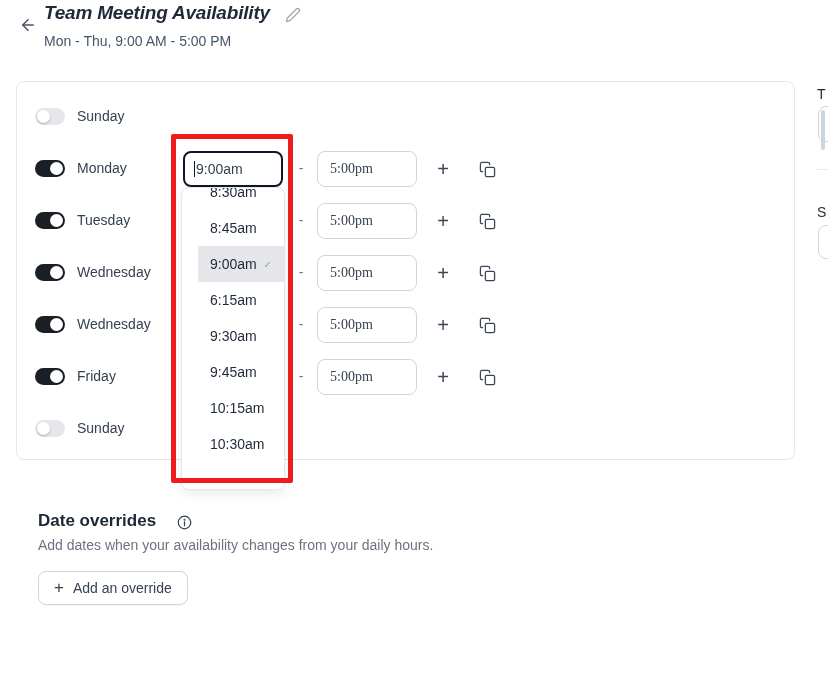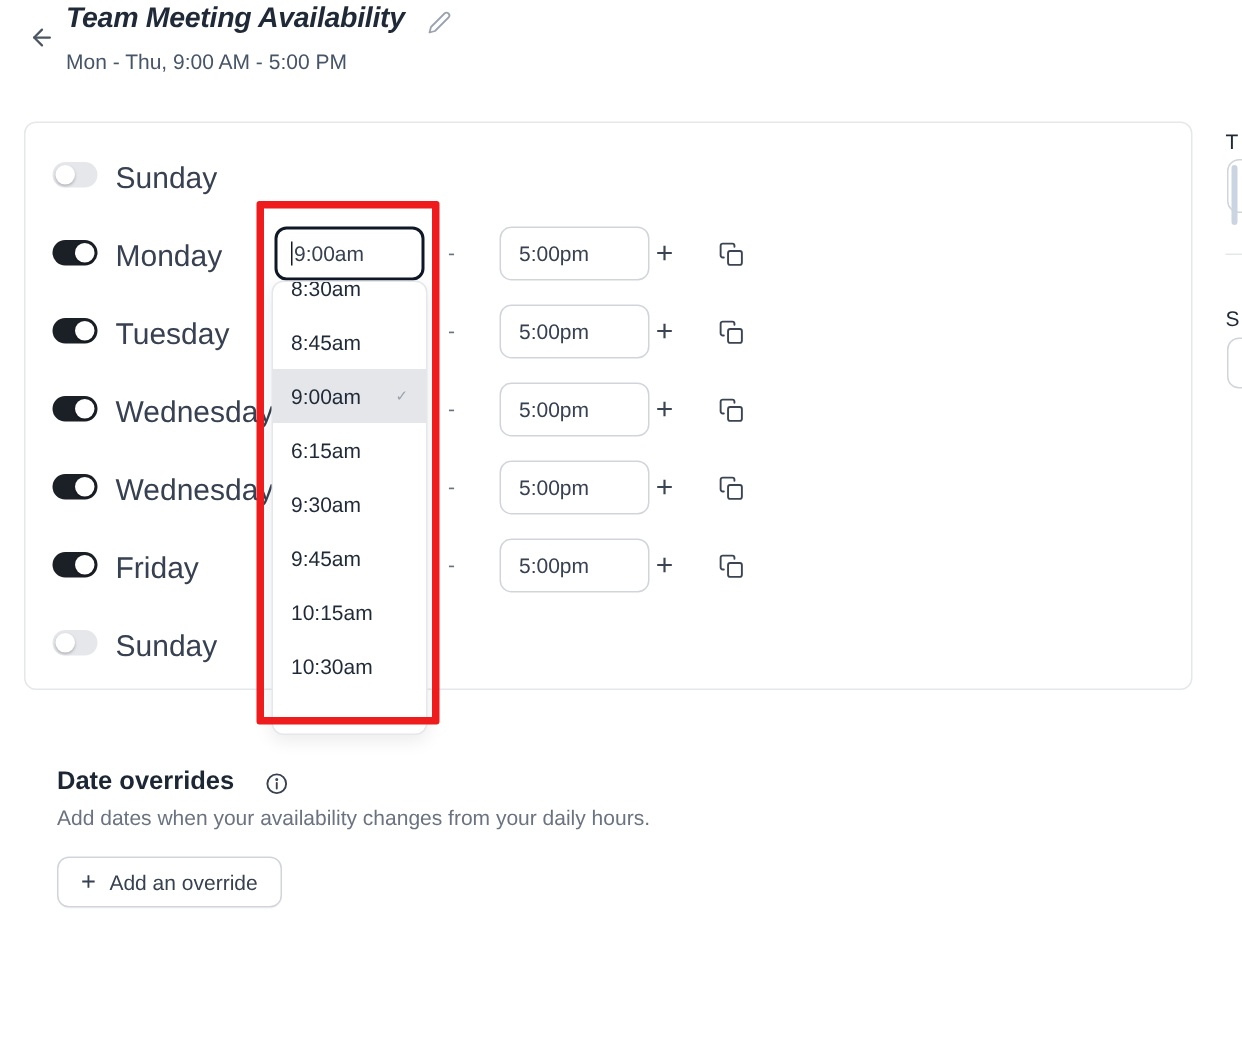--- a/index.html
+++ b/index.html
@@ -20,38 +20,38 @@
   
   .card { left:16px; top:81px; width:779px; height:379px; background:#fff;
     border:1px solid #e5e7eb; border-radius:8px; }
   .day-row { position:absolute; left:0; width:100%; height:36px; }
   .r0{top:17px}.r1{top:69px}.r2{top:121px}.r3{top:173px}.r4{top:225px}.r5{top:277px}.r6{top:329px}
   .toggle { position:absolute; left:18px; top:9px; width:30px; height:17px; border-radius:999px; cursor:pointer; }
   .toggle .knob { position:absolute; top:2px; width:13px; height:13px; border-radius:50%;
     background:#fff; box-shadow:0 1px 2px rgba(0,0,0,.25); }
   .toggle.on { background:#1b1f26; } .toggle.on .knob { right:2px; }
   .toggle.off { background:#e5e7eb; } .toggle.off .knob { left:2px; }
-  .day-label { position:absolute; left:60px; top:9px; font-size:20px; color:#374151; }
+  .day-label { position:absolute; left:60px; top:9px; font-size:14px; color:#374151; }
   .time-box { position:absolute; top:0; width:100px; height:36px; background:#fff;
     border:1px solid #d1d5db; border-radius:8px; display:flex; align-items:center;
     padding-left:12px; font-size:14px; color:#374151; cursor:text; }
-  .end-box { left:316px; }
+  .end-box { left:300px;font-family:Liberation Serif, serif; }
   .start-box { left:166px; border:2px solid #101828; padding-left:9px; }
   .caret { width:1px; height:16px; background:#111827; margin-right:1px; }
   .dash { position:absolute; left:276px; top:9px; width:16px; text-align:center;
     font-size:14px; color:#6b7280; }
   .icon-btn { position:absolute; top:6px; width:24px; height:24px; display:flex; align-items:center;
     justify-content:center; background:none; border:none; color:#3b4453; cursor:pointer; }
   .plus-btn { left:414px; font-size:20px; font-weight:400; }
   .copy-btn { left:458px; }
 
   
   .dropdown { left:181px; top:187px; width:104px; height:303px; background:#fff;
     border:1px solid #e5e7eb; border-radius:8px; overflow:hidden; z-index:40;
-    box-shadow:0 4px 12px rgba(0,0,0,.08); }
+    box-shadow:0 4px 12px rgba(0,0,0,.08);padding-left:16px; }
   .options { margin-top:-14px; }
   .option { height:36px; display:flex; align-items:center; padding:0 12px;
     font-size:14px; color:#1f2937; cursor:pointer; }
   .option.selected { background:#e4e6ea; }
   .option.highlighted { background:#f1f2f4; }
   .check { margin-left:auto; font-size:10px; color:#9aa1ab; }
   .scroll-thumb { position:absolute; right:3px; top:110px; width:4px; height:40px;
     border-radius:2px; background:#cbd5e1; z-index:41; cursor:pointer; }
 
   

